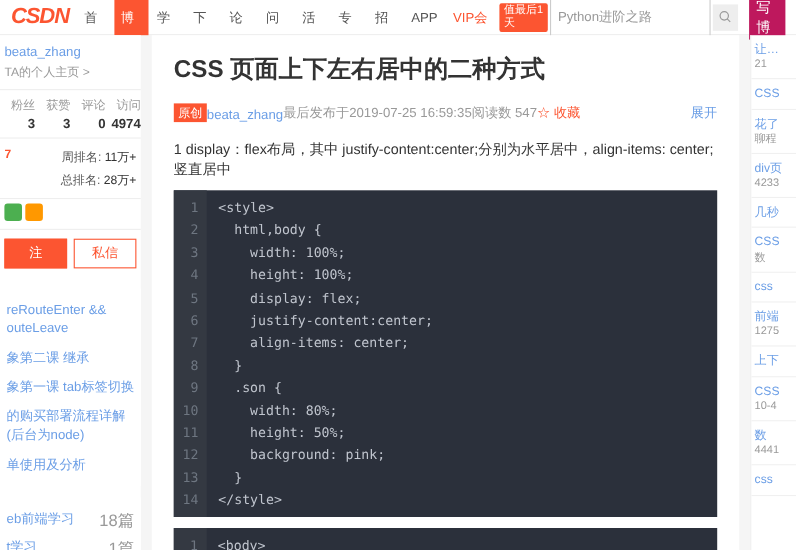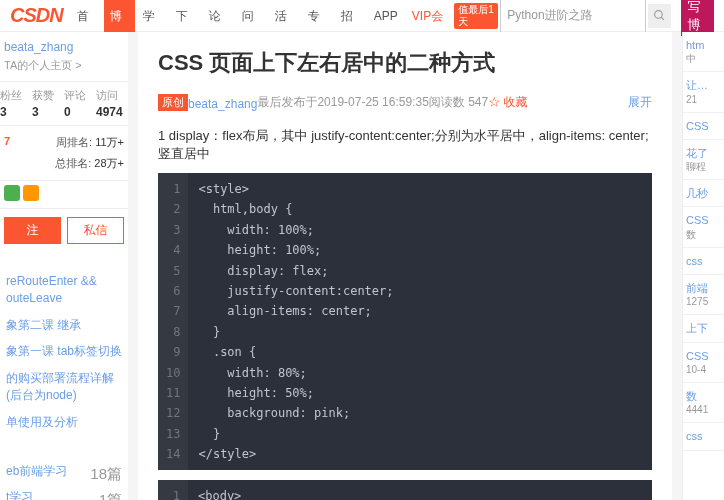--- a/index.html
+++ b/index.html
@@ -12,21 +12,21 @@
 .nav-item.badge{color:#fff;background:#fc5531;border-radius:2px;font-size:10px;padding:1px 4px;height:auto;line-height:1.2}
 .search-box{margin-left:auto;border:1px solid #ccc;height:37px;width:180px;padding:0 6px;font-size:12px;color:#999;display:flex;align-items:center}
 .search-btn{width:30px;height:24px;background:#eee;display:flex;align-items:center;justify-content:center;color:#999}
 .right-link{background:#be185d;color:#fff;padding:2px 6px;margin-left:8px;font-size:13px}
 .layout{display:flex;gap:10px;padding:0}
 .sidebar-left{width:128px;background:#fff}
 .profile{padding:8px 4px;font-size:12px}
 .profile .uname{color:#6b9ee6}
 .profile .home{color:#999;font-size:11px;margin-top:4px}
 .stats{display:flex;justify-content:space-around;border-top:1px solid #eee;padding:6px 0}
-.stat{text-align:left;flex:1}
+.stat{text-align:right;flex:1}
 .stat .lbl{color:#999;font-size:11px}
 .stat .val{font-weight:bold;font-size:12px;margin-top:2px}
 .ranks{border-top:1px solid #eee;padding:6px 4px;font-size:11px}
 .rank-row{display:flex;justify-content:space-between;padding:3px 0;color:#555}
 .rank-row .rvn{color:#333}
 .badges{padding:4px;border-top:1px solid #eee}
 .badge-icon{width:16px;height:16px;display:inline-block;border-radius:3px}
 .btns{display:flex;gap:6px;padding:8px 4px;border-top:1px solid #eee}
 .btn{flex:1;text-align:center;padding:4px 0;font-size:12px;border:1px solid #fc5531;color:#fc5531;cursor:pointer}
 .btn.pri{background:#fc5531;color:#fff}
@@ -183,35 +183,35 @@
       <div class="code-lines" id="cl2">&lt;body&gt;
   &lt;div class="son"&gt;
   &lt;/div&gt;
 &lt;/body&gt;</div>
     </div>
 
   </div>
 
   <div class="sidebar-right" id="sright">
       <div class="sr-item">
-        <div>htm</div>
-        <div class="sub">中</div>
-      </div>
-      <div class="sr-item">
         <div>让…</div>
         <div class="sub">21</div>
       </div>
       <div class="sr-item">
         <div>CSS</div>
       </div>
       <div class="sr-item">
         <div>花了</div>
         <div class="sub">聊程</div>
       </div>
       <div class="sr-item">
+        <div>div页</div>
+        <div class="sub">4233</div>
+      </div>
+      <div class="sr-item">
         <div>几秒</div>
       </div>
       <div class="sr-item">
         <div>CSS</div>
         <div class="sub">数</div>
       </div>
       <div class="sr-item">
         <div>css</div>
       </div>
       <div class="sr-item">

